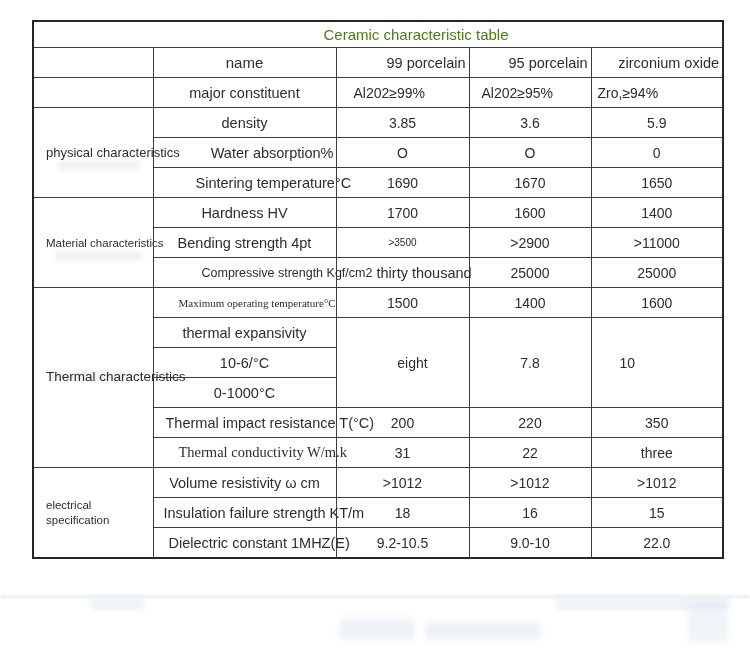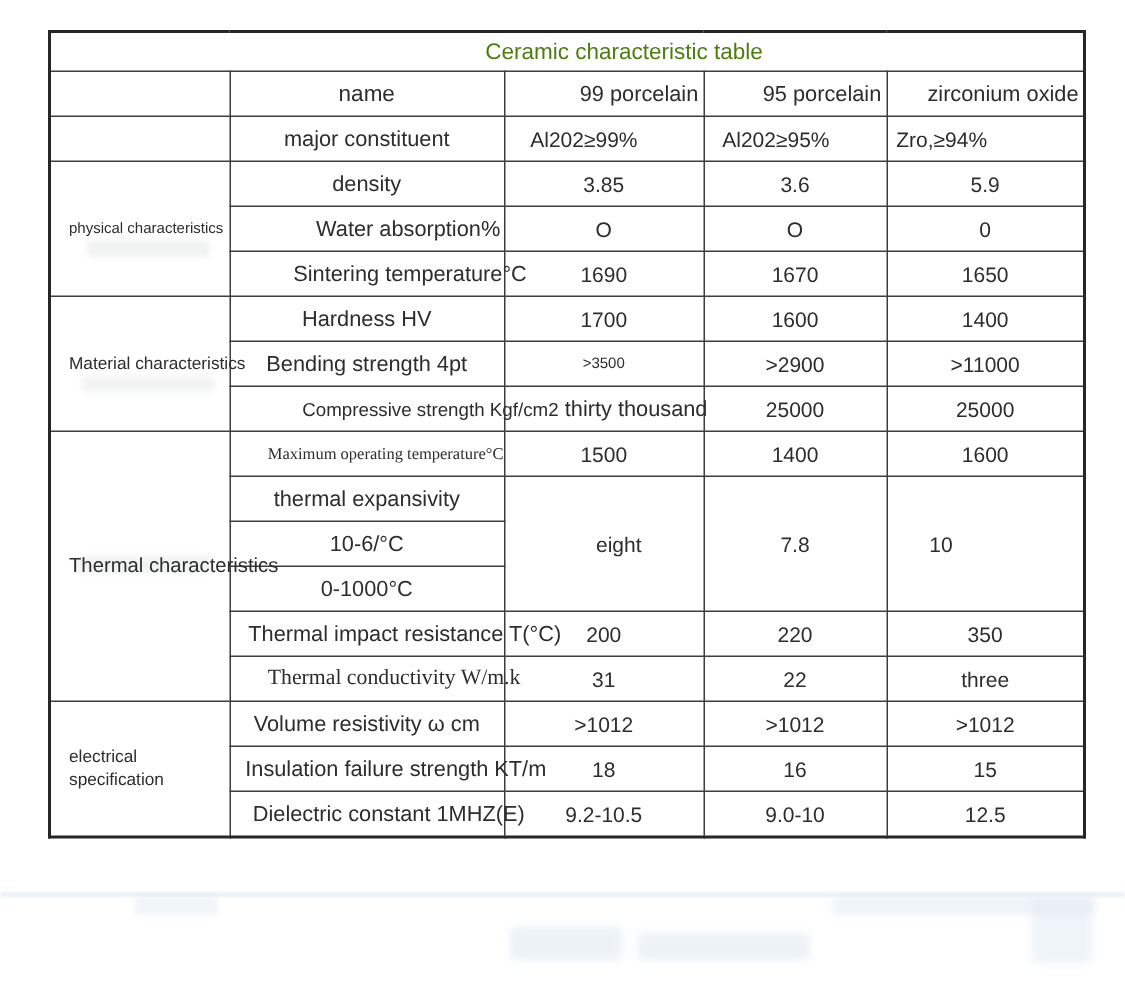--- a/index.html
+++ b/index.html
@@ -27,21 +27,21 @@
   .ov{display:inline-block;white-space:nowrap;position:relative;z-index:3;}
   .lft{text-align:left;}  .pl10{padding-left:10px;} .pl12{padding-left:12px;}
   .pl15{padding-left:15px;} .pl17{padding-left:17px;} .pl18{padding-left:6px;}
   .pl25{padding-left:25px;font-family:Liberation Serif, serif;} .pl28{padding-left:28px;} .pl40{padding-left:40px;}
   .pl42{padding-left:42px;}
   .rgt{text-align:right;padding-right:2px;}
   .sm{font-size:12.5px;padding-left:48px;}
   .xsm{font-size:11px;}
   .val{font-size:14px;}
   .group{text-align:left;padding-left:12px;}
-  .g-physical{font-size:10px;text-decoration:underline;}
+  .g-physical{font-size:13px;text-decoration:underline;}
   .g-material{font-size:11.5px;}
   .g-thermal{font-size:13.5px;}
   .g-thermal .ov{transform:translateY(-18px);margin-top:34px;}
   .g-elec{font-size:11.5px;line-height:1.3;}
   .g-elec span{display:block;text-align:left;}
   
   .smudge{position:absolute;z-index:1;border-radius:3px;}
   .s1{left:58px;top:160px;width:82px;height:11px;background:rgba(120,125,130,0.10);filter:blur(2px);}
   .s2{left:55px;top:251px;width:88px;height:10px;background:rgba(120,125,130,0.10);filter:blur(2px);}
   .s3{left:50px;top:371px;width:92px;height:11px;background:rgba(120,125,130,0.10);filter:blur(2px);}
@@ -182,17 +182,17 @@
   <tr>
     <td class="lbl lft pl10"><span class="ov">Insulation failure strength KT/m</span></td>
     <td class="val">18</td>
     <td class="val">16</td>
     <td class="val">15</td>
   </tr>
   <tr>
     <td class="lbl lft pl15"><span class="ov">Dielectric constant 1MHZ(E)</span></td>
     <td class="val" style="">9.2-10.5</td>
     <td class="val">9.0-10</td>
-    <td class="val">12.5</td>
+    <td class="val">22.0</td>
   </tr>
 </tbody>
     </table>
 </div>
 
 </body></html>

